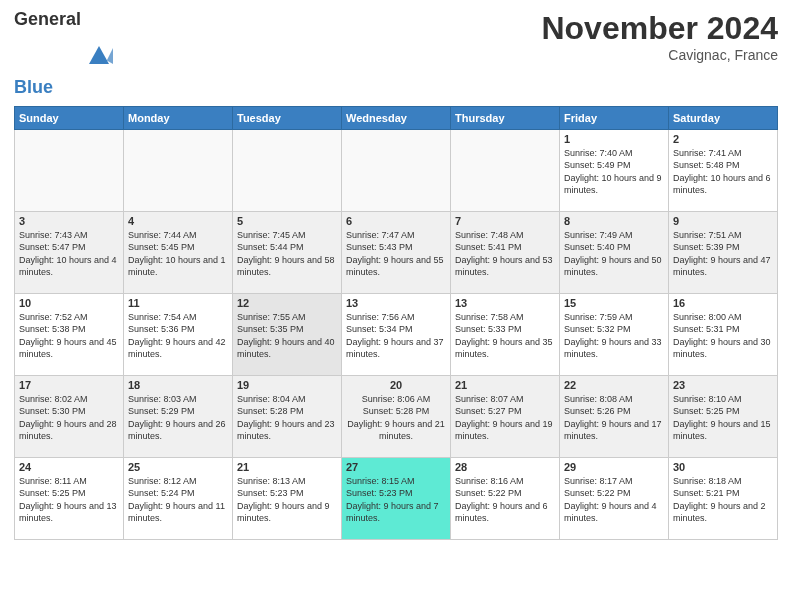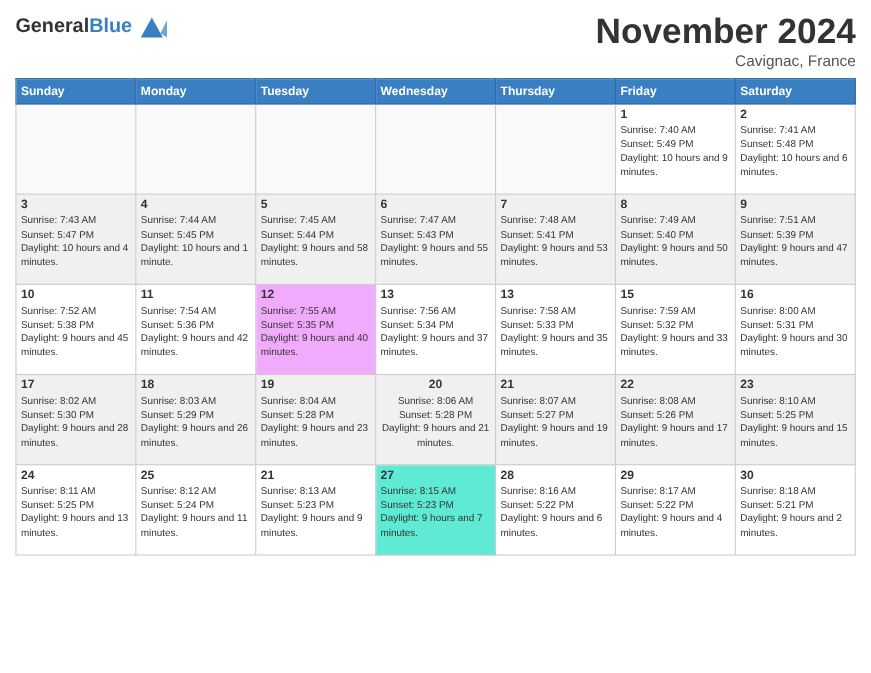--- a/index.html
+++ b/index.html
@@ -20,22 +20,23 @@
       align-items: flex-start;
       margin-bottom: 8px;
     }
     .logo {
       display: flex;
       align-items: center;
       gap: 2px;
     }
     .logo-text {
       display: flex;
-      flex-direction: row;
+      flex-direction: column;
       line-height: 1.1;
+      gap: 48px;
     }
     .logo-icon {
       width: 28px;
       height: 28px;
       margin-left: 2px;
     }
     .title-block {
       text-align: right;
     }
     .month-title {
@@ -169,21 +170,21 @@
         </tr>
         <tr>
           <td style="background: rgb(255, 255, 255);">
             <span class="day-num">10</span>
             <div class="day-info">Sunrise: 7:52 AM<br>Sunset: 5:38 PM<br>Daylight: 9 hours and 45 minutes.</div>
           </td>
           <td style="background: rgb(255, 255, 255);">
             <span class="day-num">11</span>
             <div class="day-info">Sunrise: 7:54 AM<br>Sunset: 5:36 PM<br>Daylight: 9 hours and 42 minutes.</div>
           </td>
-          <td style="background: #f0abfc;">
+          <td style="background: #e5e5e5;">
             <span class="day-num">12</span>
             <div class="day-info">Sunrise: 7:55 AM<br>Sunset: 5:35 PM<br>Daylight: 9 hours and 40 minutes.</div>
           </td>
           <td style="background: rgb(255, 255, 255);">
             <span class="day-num">13</span>
             <div class="day-info">Sunrise: 7:56 AM<br>Sunset: 5:34 PM<br>Daylight: 9 hours and 37 minutes.</div>
           </td>
           <td style="background: rgb(255, 255, 255);">
             <span class="day-num">13</span>
             <div class="day-info">Sunrise: 7:58 AM<br>Sunset: 5:33 PM<br>Daylight: 9 hours and 35 minutes.</div>

